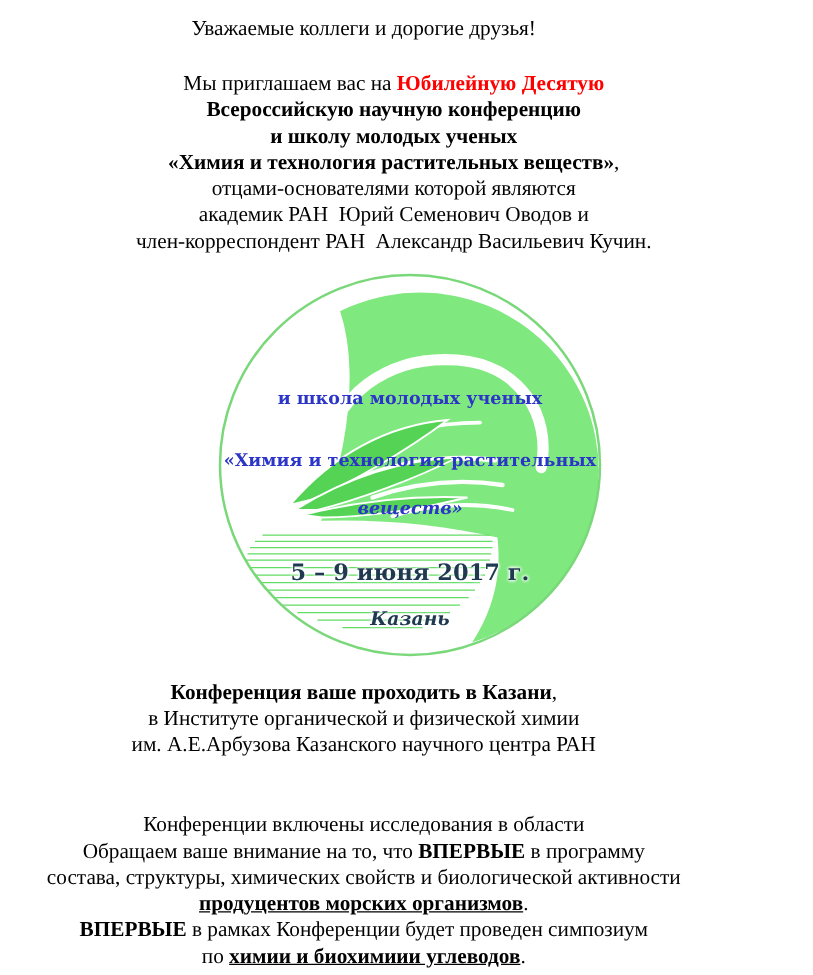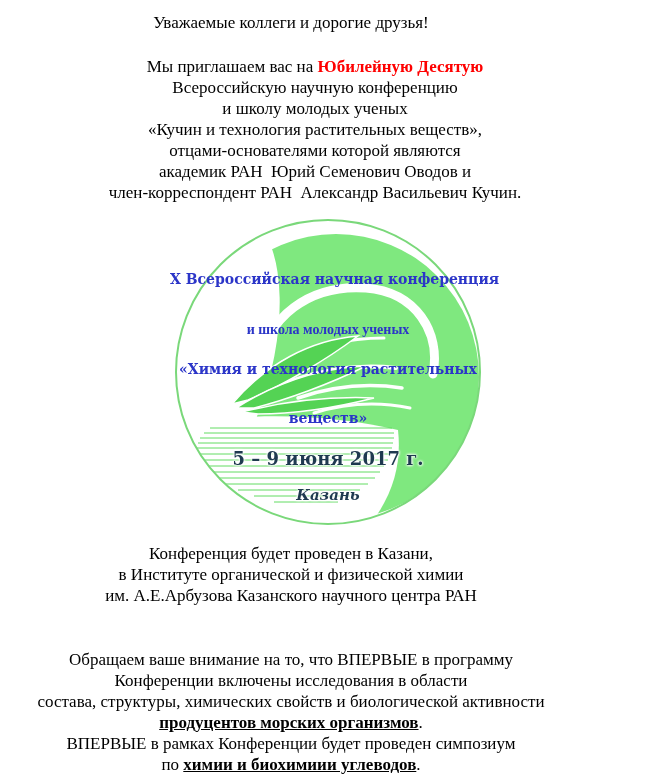--- a/index.html
+++ b/index.html
@@ -3,40 +3,40 @@
 <meta charset="utf-8">
 <style>
   html,body{margin:0;padding:0;}
   body{
     width:650px;height:780px;position:relative;background:#ffffff;
     font-family:"Liberation Serif", serif;font-size:17px;line-height:21px;color:#000;
     overflow:hidden;
   }
   .block{position:absolute;left:0;width:582px;text-align:center;}
   .line{height:21px;white-space:nowrap;}
-  .b{font-weight:normal;}
+  .b{font-weight:bold;}
   .rb{font-weight:bold;color:var(--red);}
   .bu{font-weight:bold;text-decoration:underline;}
   #greeting{top:12px;}
   #invite{top:56px;margin-left:24px;}
   #venue{top:543px;}
   #notice{top:649px;}
 
   
   #logo{position:absolute;left:170px;top:214px;width:316px;height:316px;}
   #logo svg{position:absolute;left:0;top:0;}
   .logo-line{
     position:absolute;left:0;width:316px;text-align:center;white-space:nowrap;
     font-family:"DejaVu Serif", serif;font-weight:bold;font-size:14px;line-height:18px;
     color:var(--blue);
   }
   #logo-line1{top:56px;}
-  #logo-line2{top:107px;font-family:Liberation Serif, serif;}
+  #logo-line2{top:96px;}
   #logo-line3{top:146px;}
-  #logo-line4{top:195px;}
+  #logo-line4{top:184px;font-style:italic;}
   #logo-dates{top:236px;color:var(--dark);font-size:18px;
     text-shadow:0 0 3px #fff,0 0 3px #fff,0 0 3px #fff;}
   #logo-city{top:272px;color:var(--dark);font-style:italic;font-size:15px;
     text-shadow:0 0 3px #fff,0 0 3px #fff,0 0 3px #fff;}
 
   .mass{fill:var(--green);}
   .cut{fill:#ffffff;}
   .outline{fill:none;stroke:var(--outline);stroke-width:2;}
   .gap{fill:none;stroke:#ffffff;stroke-linecap:round;}
   .pin{stroke:var(--greenLine);stroke-width:1;}
@@ -44,21 +44,21 @@
 </style>
 </head>
 <body>
 
 <div id="greeting" class="block">Уважаемые коллеги и дорогие друзья!</div>
 
 <div id="invite" class="block">
     <div class="line"><span>Мы приглашаем вас на </span><span class="rb">Юбилейную Десятую</span></div>
     <div class="line"><span class="b">Всероссийскую научную конференцию</span></div>
     <div class="line"><span class="b">и школу молодых ученых</span></div>
-    <div class="line"><span class="b">«Кучин и технология растительных веществ»</span><span>,</span></div>
+    <div class="line"><span class="b">«Химия и технология растительных веществ»</span><span>,</span></div>
     <div class="line"><span>отцами-основателями которой являются</span></div>
     <div class="line"><span>академик РАН&nbsp; Юрий Семенович Оводов и</span></div>
     <div class="line"><span>член-корреспондент РАН&nbsp; Александр Васильевич Кучин.</span></div>
   </div>
 
 <div id="logo">
   <svg width="316" height="316" viewBox="0 0 316 316">
     <defs>
       <clipPath id="cclip">
           <circle cx="158" cy="158" r="152"></circle>
@@ -96,34 +96,33 @@
         <line x1="46" y1="264" x2="205" y2="264"></line>
         <line x1="56" y1="270" x2="198" y2="270"></line>
         <line x1="68" y1="276" x2="190" y2="276"></line>
         <line x1="84" y1="282" x2="180" y2="282"></line>
         <line x1="104" y1="288" x2="168" y2="288"></line>
       </g>
     </g>
 
     <circle class="outline" cx="158" cy="158" r="152"></circle>
   </svg>
-  <div id="logo-line1" class="logo-line">X Всероссийская научная конференция</div>
   <div id="logo-line2" class="logo-line">и школа молодых ученых</div>
   <div id="logo-line3" class="logo-line">«Химия и технология растительных</div>
   <div id="logo-line4" class="logo-line">веществ»</div>
   <div id="logo-dates" class="logo-line">5 – 9 июня 2017 г.</div>
   <div id="logo-city" class="logo-line">Казань</div>
 </div>
 
 <div id="venue" class="block">
-    <div class="line"><span class="b">Конференция будет проведен в Казани</span><span>,</span></div>
+    <div class="line"><span class="b">Конференция ваше проходить в Казани</span><span>,</span></div>
     <div class="line"><span>в Институте органической и физической химии</span></div>
     <div class="line"><span>им. А.Е.Арбузова Казанского научного центра РАН</span></div>
   </div>
 
 <div id="notice" class="block">
+    <div class="line"><span>Конференции включены исследования в области</span></div>
     <div class="line"><span>Обращаем ваше внимание на то, что </span><span class="b">ВПЕРВЫЕ</span><span> в программу</span></div>
-    <div class="line"><span>Конференции включены исследования в области</span></div>
     <div class="line"><span>состава, структуры, химических свойств и биологической активности</span></div>
     <div class="line"><span class="bu">продуцентов морских организмов</span><span>.</span></div>
     <div class="line"><span class="b">ВПЕРВЫЕ</span><span> в рамках Конференции будет проведен симпозиум</span></div>
     <div class="line"><span>по </span><span class="bu">химии и биохимиии углеводов</span><span>.</span></div>
   </div>
 
 </body></html>

